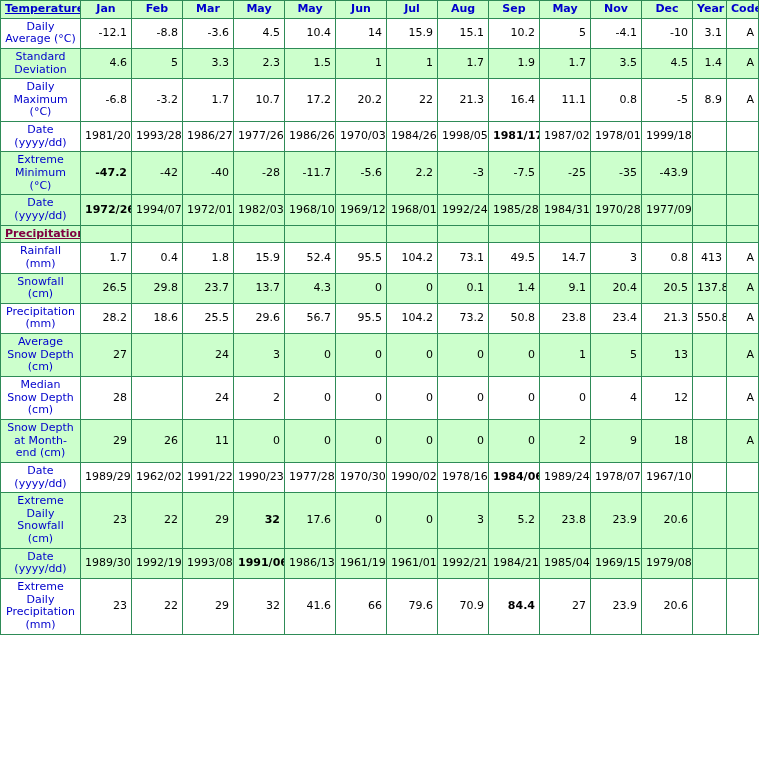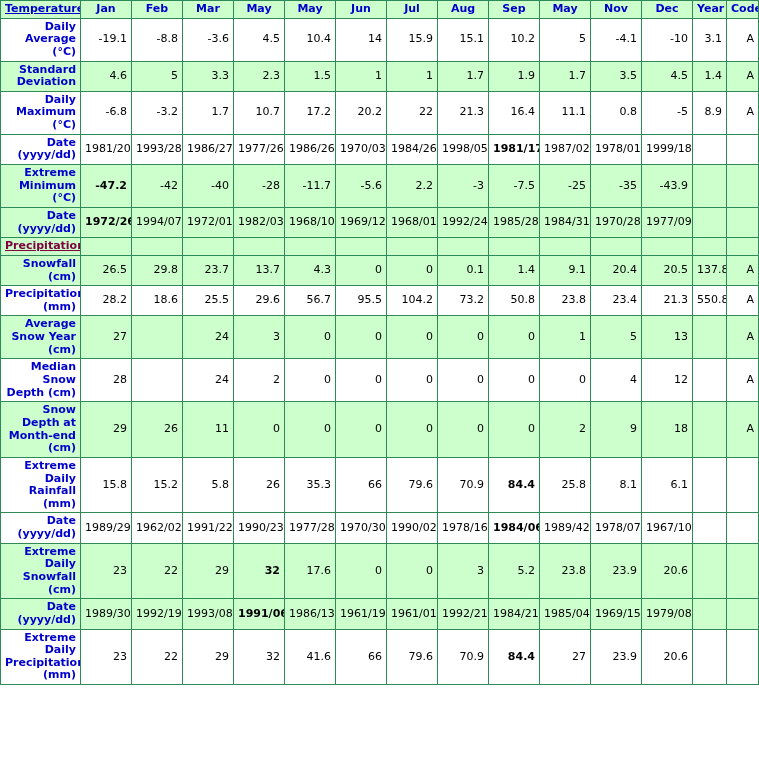--- a/index.html
+++ b/index.html
@@ -45,22 +45,22 @@
     text-align: left;
     text-decoration: underline;
   }
   
   tr.section-row td {
     background: #ccffcc;
   }
   
   td.row-label {
     color: #0000cc;
-    font-weight: bold;
-    text-align: right;
+    font-weight: normal;
+    text-align: center;
   }
   
   td.val {
     text-align: right;
     color: #000000;
     font-weight: normal;
     white-space: nowrap;
   }
   td.val.bold { font-weight: bold; }
   td.code {
@@ -105,21 +105,21 @@
         <td>Aug</td>
         <td>Sep</td>
         <td>May</td>
         <td>Nov</td>
         <td>Dec</td>
         <td>Year</td>
         <td>Code</td>
       </tr>
       <tr class="bg-white">
         <td class="row-label">Daily Average (°C)</td>
-        <td class="val">-19.1</td>
+        <td class="val">-12.1</td>
         <td class="val">-8.8</td>
         <td class="val">-3.6</td>
         <td class="val">4.5</td>
         <td class="val">10.4</td>
         <td class="val">14</td>
         <td class="val">15.9</td>
         <td class="val">15.1</td>
         <td class="val">10.2</td>
         <td class="val">5</td>
         <td class="val">-4.1</td>
@@ -222,20 +222,37 @@
         <td></td>
         <td></td>
         <td></td>
         <td></td>
         <td></td>
         <td></td>
         <td></td>
         <td></td>
         <td></td>
       </tr>
+      <tr class="bg-white">
+        <td class="row-label">Rainfall (mm)</td>
+        <td class="val">1.7</td>
+        <td class="val">0.4</td>
+        <td class="val">1.8</td>
+        <td class="val">15.9</td>
+        <td class="val">52.4</td>
+        <td class="val">95.5</td>
+        <td class="val">104.2</td>
+        <td class="val">73.1</td>
+        <td class="val">49.5</td>
+        <td class="val">14.7</td>
+        <td class="val">3</td>
+        <td class="val">0.8</td>
+        <td class="val">413</td>
+        <td class="code">A</td>
+      </tr>
       <tr class="bg-green">
         <td class="row-label">Snowfall (cm)</td>
         <td class="val">26.5</td>
         <td class="val">29.8</td>
         <td class="val">23.7</td>
         <td class="val">13.7</td>
         <td class="val">4.3</td>
         <td class="val">0</td>
         <td class="val">0</td>
         <td class="val">0.1</td>
@@ -257,21 +274,21 @@
         <td class="val">104.2</td>
         <td class="val">73.2</td>
         <td class="val">50.8</td>
         <td class="val">23.8</td>
         <td class="val">23.4</td>
         <td class="val">21.3</td>
         <td class="val">550.8</td>
         <td class="code">A</td>
       </tr>
       <tr class="bg-green">
-        <td class="row-label">Average Snow Year (cm)</td>
+        <td class="row-label">Average Snow Depth (cm)</td>
         <td class="val">27</td>
         <td class="val"></td>
         <td class="val">24</td>
         <td class="val">3</td>
         <td class="val">0</td>
         <td class="val">0</td>
         <td class="val">0</td>
         <td class="val">0</td>
         <td class="val">0</td>
         <td class="val">1</td>
@@ -306,50 +323,33 @@
         <td class="val">0</td>
         <td class="val">0</td>
         <td class="val">0</td>
         <td class="val">0</td>
         <td class="val">0</td>
         <td class="val">2</td>
         <td class="val">9</td>
         <td class="val">18</td>
         <td class="val"></td>
         <td class="code">A</td>
-      </tr>
-      <tr class="bg-white">
-        <td class="row-label">Extreme Daily Rainfall (mm)</td>
-        <td class="val">15.8</td>
-        <td class="val">15.2</td>
-        <td class="val">5.8</td>
-        <td class="val">26</td>
-        <td class="val">35.3</td>
-        <td class="val">66</td>
-        <td class="val">79.6</td>
-        <td class="val">70.9</td>
-        <td class="val bold">84.4</td>
-        <td class="val">25.8</td>
-        <td class="val">8.1</td>
-        <td class="val">6.1</td>
-        <td class="val"></td>
-        <td class="code"></td>
       </tr>
       <tr class="bg-white">
         <td class="row-label">Date (yyyy/dd)</td>
         <td class="val">1989/29</td>
         <td class="val">1962/02</td>
         <td class="val">1991/22</td>
         <td class="val">1990/23</td>
         <td class="val">1977/28</td>
         <td class="val">1970/30</td>
         <td class="val">1990/02</td>
         <td class="val">1978/16</td>
         <td class="val bold">1984/06</td>
-        <td class="val">1989/42</td>
+        <td class="val">1989/24</td>
         <td class="val">1978/07</td>
         <td class="val">1967/10</td>
         <td class="val"></td>
         <td class="code"></td>
       </tr>
       <tr class="bg-green">
         <td class="row-label">Extreme Daily Snowfall (cm)</td>
         <td class="val">23</td>
         <td class="val">22</td>
         <td class="val">29</td>

